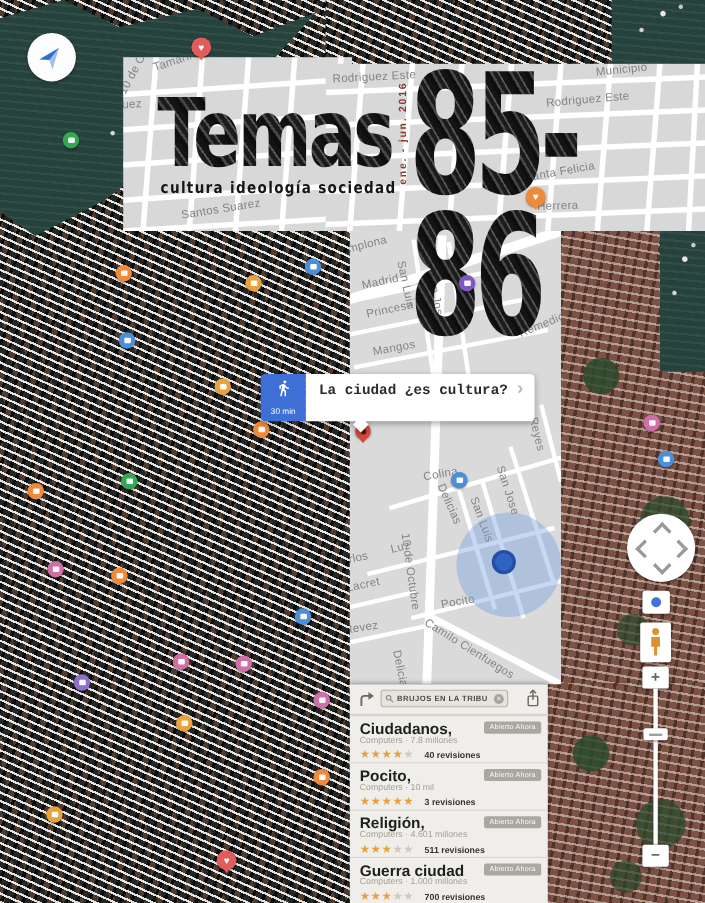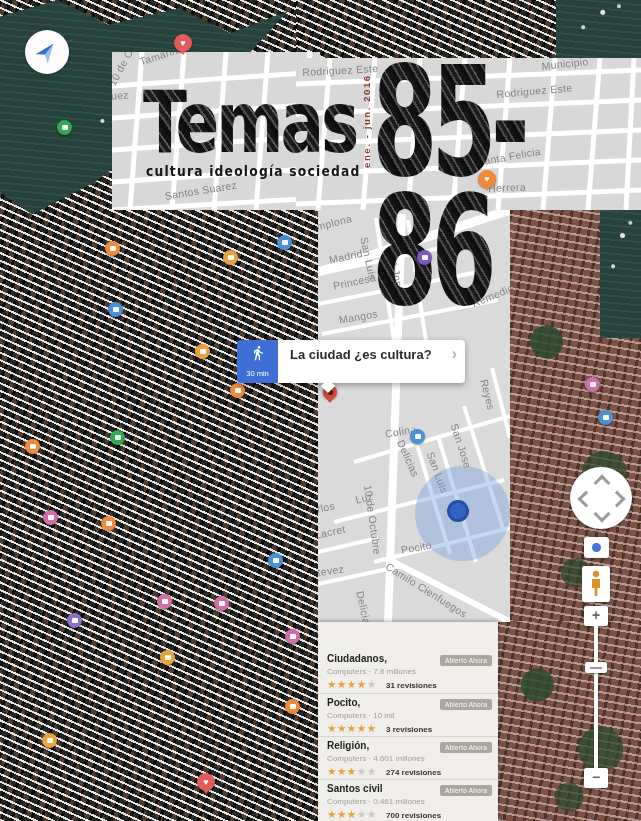--- a/index.html
+++ b/index.html
@@ -59,21 +59,21 @@
     box-shadow:0 1px 2px rgba(0,0,0,.5);}
   .dot-pin .core{width:5px;height:5px;border-radius:50%;background:#5e1712;}
 
   
   #route-bubble{left:237px;top:340px;z-index:7;display:flex;height:43px;
     filter:drop-shadow(0 2px 3px rgba(0,0,0,.35));}
   #walk-box{width:41px;background:#3d6fd6;border-radius:4px 0 0 4px;display:flex;
     flex-direction:column;align-items:center;justify-content:center;gap:8px;}
   #walk-box .dur{color:#fff;font-size:7.5px;}
   #route-card{background:#fff;border-radius:0 4px 4px 0;display:flex;align-items:center;
-    padding:0 8px 15px 12px;gap:20px;}
+    padding:0 8px 15px 12px;gap:6px;font-family:Liberation Mono, monospace;}
   #route-card .q{font-size:13px;font-weight:bold;color:#2b2b2b;white-space:nowrap;}
   #route-card .chev{color:#b9b9b9;font-size:17px;font-weight:bold;}
   #bubble-tail{position:absolute;left:86px;top:41px;width:10px;height:10px;background:#fff;
     transform:rotate(45deg);}
 
   
   #accuracy{left:415px;top:466px;width:95px;height:95px;border-radius:50%;
     background:rgba(108,152,224,.38);z-index:4;}
   #loc-dot{left:447px;top:500px;width:16px;height:16px;border-radius:50%;background:#2f63c4;
     border:3px solid rgba(30,60,140,.55);z-index:5;}
@@ -83,21 +83,21 @@
     box-shadow:0 -1px 4px rgba(0,0,0,.3);}
   #panel-header{position:absolute;left:0;top:0;width:100%;height:27px;border-bottom:1px solid #d5d1ca;}
   #search-field{position:absolute;left:28px;top:5px;width:116px;height:16px;background:#e7e4de;
     border:1px solid #b7b2aa;border-radius:3px;display:flex;align-items:center;padding:0 3px;gap:3px;box-sizing:border-box;}
   #search-input{flex:1;border:none;background:transparent;font-size:7px;font-weight:bold;
     color:#4a4a4a;letter-spacing:.4px;font-family:"Liberation Sans",sans-serif;min-width:0;padding:0;}
   #clear-btn{width:9px;height:9px;border-radius:50%;background:#a9a49c;color:#fff;font-size:7px;
     line-height:9px;text-align:center;flex:none;}
   .result-row{position:absolute;left:0;width:100%;height:43px;border-top:1px solid #d8d4ce;box-sizing:border-box;}
   .result-row:first-of-type{border-top:none;}
-  .r-title{position:absolute;left:9px;top:3px;font-size:10px;font-weight:bold;color:#1f1f1f;}
+  .r-title{position:absolute;left:9px;top:3px;font-size:14px;font-weight:bold;color:#1f1f1f;}
   .r-badge{position:absolute;right:6px;top:5px;background:rgba(155,149,139,.8);color:#fcfbf9;
     font-size:6.5px;padding:2px 5px;border-radius:2px;letter-spacing:.2px;}
   .r-sub{position:absolute;left:9px;top:17px;font-size:8px;color:#a59e95;}
   .r-stars{position:absolute;left:9px;top:28px;font-size:10.5px;letter-spacing:.5px;}
   .star-full{color:#e9a03b;} .star-empty{color:#cfc9c0;}
   .r-reviews{position:absolute;left:68px;top:31px;font-size:8px;font-weight:bold;color:#3a342d;}
 
   
   .ctrl{z-index:9;box-shadow:0 1px 3px rgba(0,0,0,.4);background:#fff;}
   #pan-wheel{left:570px;top:467px;width:62px;height:62px;border-radius:50%;}
@@ -353,46 +353,65 @@
     <span class="dur">30 min</span>
   </div>
   <div id="route-card">
     <span class="q">La ciudad ¿es cultura?</span>
     <span class="chev">›</span>
   </div>
   <div id="bubble-tail"></div>
 </div>
 
 <div id="panel" class="abs">
+  <div id="panel-header">
+    <svg class="abs" style="left:7px;top:5px;" width="17" height="17" viewBox="0 0 24 24">
+      <path d="M5 21 V12 Q5 8 9 8 H15" stroke="#6d675e" stroke-width="2.4" fill="none"></path>
+      <path d="M14 3 L21 8 L14 13 Z" fill="#6d675e"></path>
+    </svg>
+    <div id="search-field">
+      <svg width="8" height="8" viewBox="0 0 24 24">
+        <circle cx="10" cy="10" r="6" stroke="#8c867d" stroke-width="3" fill="none"></circle>
+        <line x1="15" y1="15" x2="22" y2="22" stroke="#8c867d" stroke-width="3"></line>
+      </svg>
+      <input id="search-input" type="text" value="BRUJOS EN LA TRIBU" style="">
+      <div id="clear-btn">×</div>
+    </div>
+    <svg class="abs" style="right:7px;top:4px;" width="13" height="18" viewBox="0 0 24 32">
+      <rect x="4" y="12" width="16" height="16" rx="2" stroke="#6d675e" stroke-width="2.4" fill="none"></rect>
+      <line x1="12" y1="2" x2="12" y2="18" stroke="#6d675e" stroke-width="2.4"></line>
+      <path d="M7 7 L12 2 L17 7" stroke="#6d675e" stroke-width="2.4" fill="none"></path>
+    </svg>
+  </div>
 
   <div class="result-row" style="top:28px;">
     <span class="r-title">Ciudadanos,</span>
     <span class="r-badge">Abierto Ahora</span>
     <span class="r-sub">Computers · 7.8 millones</span>
     <span class="r-stars"><span class="star-full">★★★★</span><span class="star-empty">★</span></span>
-    <span class="r-reviews">31 revisiones</span>
+    <span class="r-reviews">40 revisiones</span>
   </div>
   <div class="result-row" style="top:71px;">
     <span class="r-title">Pocito,</span>
     <span class="r-badge">Abierto Ahora</span>
     <span class="r-sub">Computers · 10 mil</span>
     <span class="r-stars"><span class="star-full">★★★★★</span><span class="star-empty"></span></span>
     <span class="r-reviews">3 revisiones</span>
   </div>
   <div class="result-row" style="top:114px;">
     <span class="r-title">Religión,</span>
     <span class="r-badge">Abierto Ahora</span>
     <span class="r-sub">Computers · 4.601 millones</span>
     <span class="r-stars"><span class="star-full">★★★</span><span class="star-empty">★★</span></span>
-    <span class="r-reviews">274 revisiones</span>
+    <span class="r-reviews">511 revisiones</span>
   </div>
   <div class="result-row" style="top:157px;">
-    <span class="r-title">Santos civil</span>
+    <span class="r-title">Guerra ciudad</span>
     <span class="r-badge">Abierto Ahora</span>
-    <span class="r-sub">Computers · 0.461 millones</span>
+    <span class="r-sub">Computers · 1.000 millones</span>
     <span class="r-stars"><span class="star-full">★★★</span><span class="star-empty">★★</span></span>
     <span class="r-reviews">700 revisiones</span>
   </div>
 </div>
 
 <div id="compass-btn" class="abs">
   <svg width="26" height="26" viewBox="0 0 24 24" style="transform:rotate(38deg);">
     <path d="M12 2 L19 20 L12 15 Z" fill="#9dc0ef"></path>
     <path d="M12 2 L5 20 L12 15 Z" fill="#2f6fd0"></path>
   </svg>

